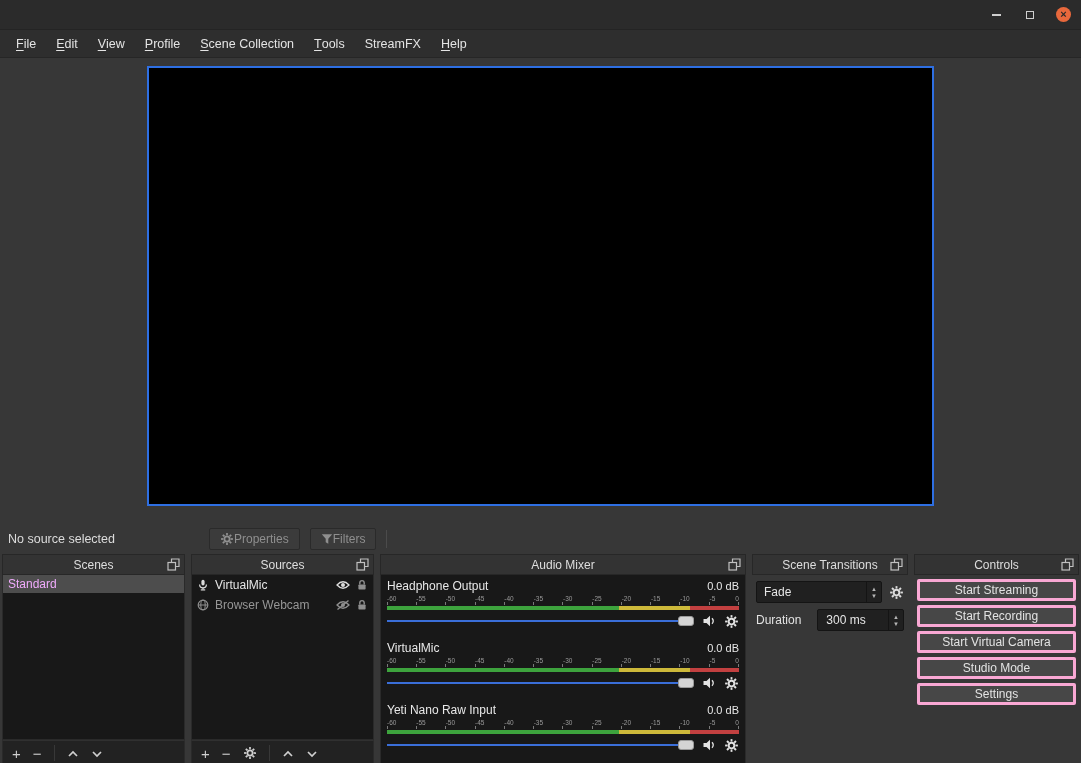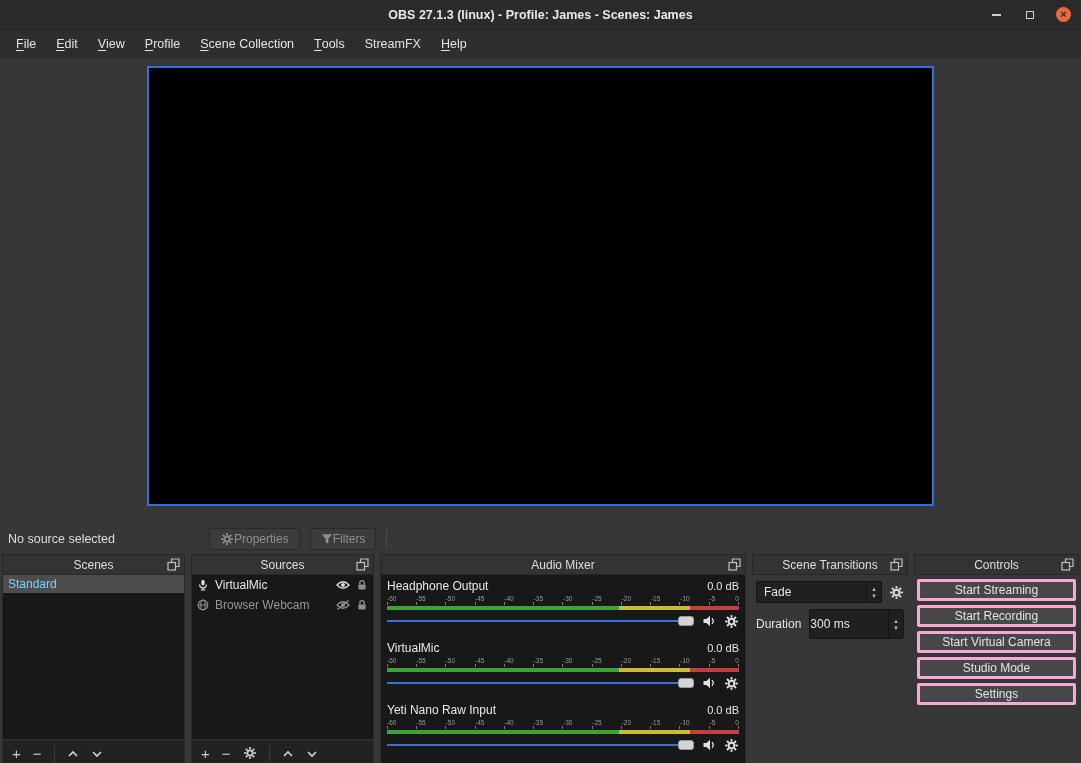--- a/index.html
+++ b/index.html
@@ -79,21 +79,21 @@
   }
   .dock-toolbar .t-txt { font-size:15px; line-height:15px; cursor:default; }
   .dock-toolbar .ic { color:#cfcfcf; cursor:default; }
   .tsep { width:1px; height:16px; background:#383838; }
 
   
   .list-item {
     height:18px; display:flex; align-items:center; gap:6px;
     padding:0 5px; font-size:12px; color:#e6e6e6; cursor:default;
   }
-  .list-item.selected { background:#4d4d4d; color:#7dd3fc;text-align:right; }
+  .list-item.selected { background:#4d4d4d; color:#f0abfc;text-align:right; }
   .src-row { height:20px; }
   .src-row .src-label { flex:1; overflow:hidden; white-space:nowrap; }
   .src-row .ic { flex:0 0 auto; }
   .dim { color:#969696; }
   .icon-bright { color:#dcdcdc; }
   .icon-dim { color:#8f8f8f; }
 
   
   .mixer-body { padding:4px 6px 0 6px; }
   .channel { margin-bottom:13px; }
@@ -126,25 +126,25 @@
     flex:1; height:22px; background:#202020; border:1px solid #141414; border-radius:2px;
     display:flex; align-items:center; padding:0 0 0 7px; font-size:12px; color:#e6e6e6; cursor:default;
   }
   .combo-text { flex:1; }
   .spin-col {
     height:100%; width:15px; border-left:1px solid #141414;
     display:flex; flex-direction:column; align-items:center; justify-content:center; gap:1px;
     color:#b5b5b5; font-size:6px; line-height:6px; cursor:default;
   }
   .gear-btn { color:#dcdcdc; cursor:default; }
-  .duration-row { display:flex; align-items:center; gap:8px; margin-top:6px; }
+  .duration-row { display:flex; align-items:center; gap:16px; margin-top:6px; }
   .duration-label { font-size:12px; color:#e2e2e2; }
   .spinbox {
-    flex:1; height:30px; background:#202020; border:1px solid #141414; border-radius:2px;
-    display:flex; align-items:center; font-size:12px; color:#e6e6e6; cursor:default;
+    flex:1; height:22px; background:#202020; border:1px solid #141414; border-radius:2px;
+    display:flex; align-items:center; padding-left:8px; font-size:12px; color:#e6e6e6; cursor:default;
   }
   .spinbox-value { flex:1; }
 
   
   .ctrl-body { padding:4px 2px 0 2px; display:flex; flex-direction:column; gap:4px; }
   .ctl-btn {
     height:22px; background:#474747; border:3px solid #f9a8d4; border-radius:2px;
     color:#e3e3e3; font-size:12px; display:flex; align-items:center; justify-content:center; cursor:default;
   }
 </style>
@@ -207,21 +207,20 @@
     </g>
     <g id="i-broadcast">
       <circle cx="9" cy="6" r="1.6" fill="currentColor"></circle>
       <path d="M5.6 9.4 a4.8 4.8 0 0 1 0 -6.8" fill="none" stroke="currentColor" stroke-width="1.2"></path>
       <path d="M12.4 2.6 a4.8 4.8 0 0 1 0 6.8" fill="none" stroke="currentColor" stroke-width="1.2"></path>
     </g>
   </defs>
 </svg>
 
 <div class="titlebar">
-  <div class="titlebar-title">OBS 27.1.3 (linux) - Profile: James - Scenes: James</div>
   <div class="titlebar-buttons">
     <div class="tb-btn">
         <span class="min-bar"></span>
       </div>
     <div class="tb-btn">
         <span class="max-box"></span>
       </div>
     <div class="tb-btn tb-close">×</div>
   </div>
 </div>

